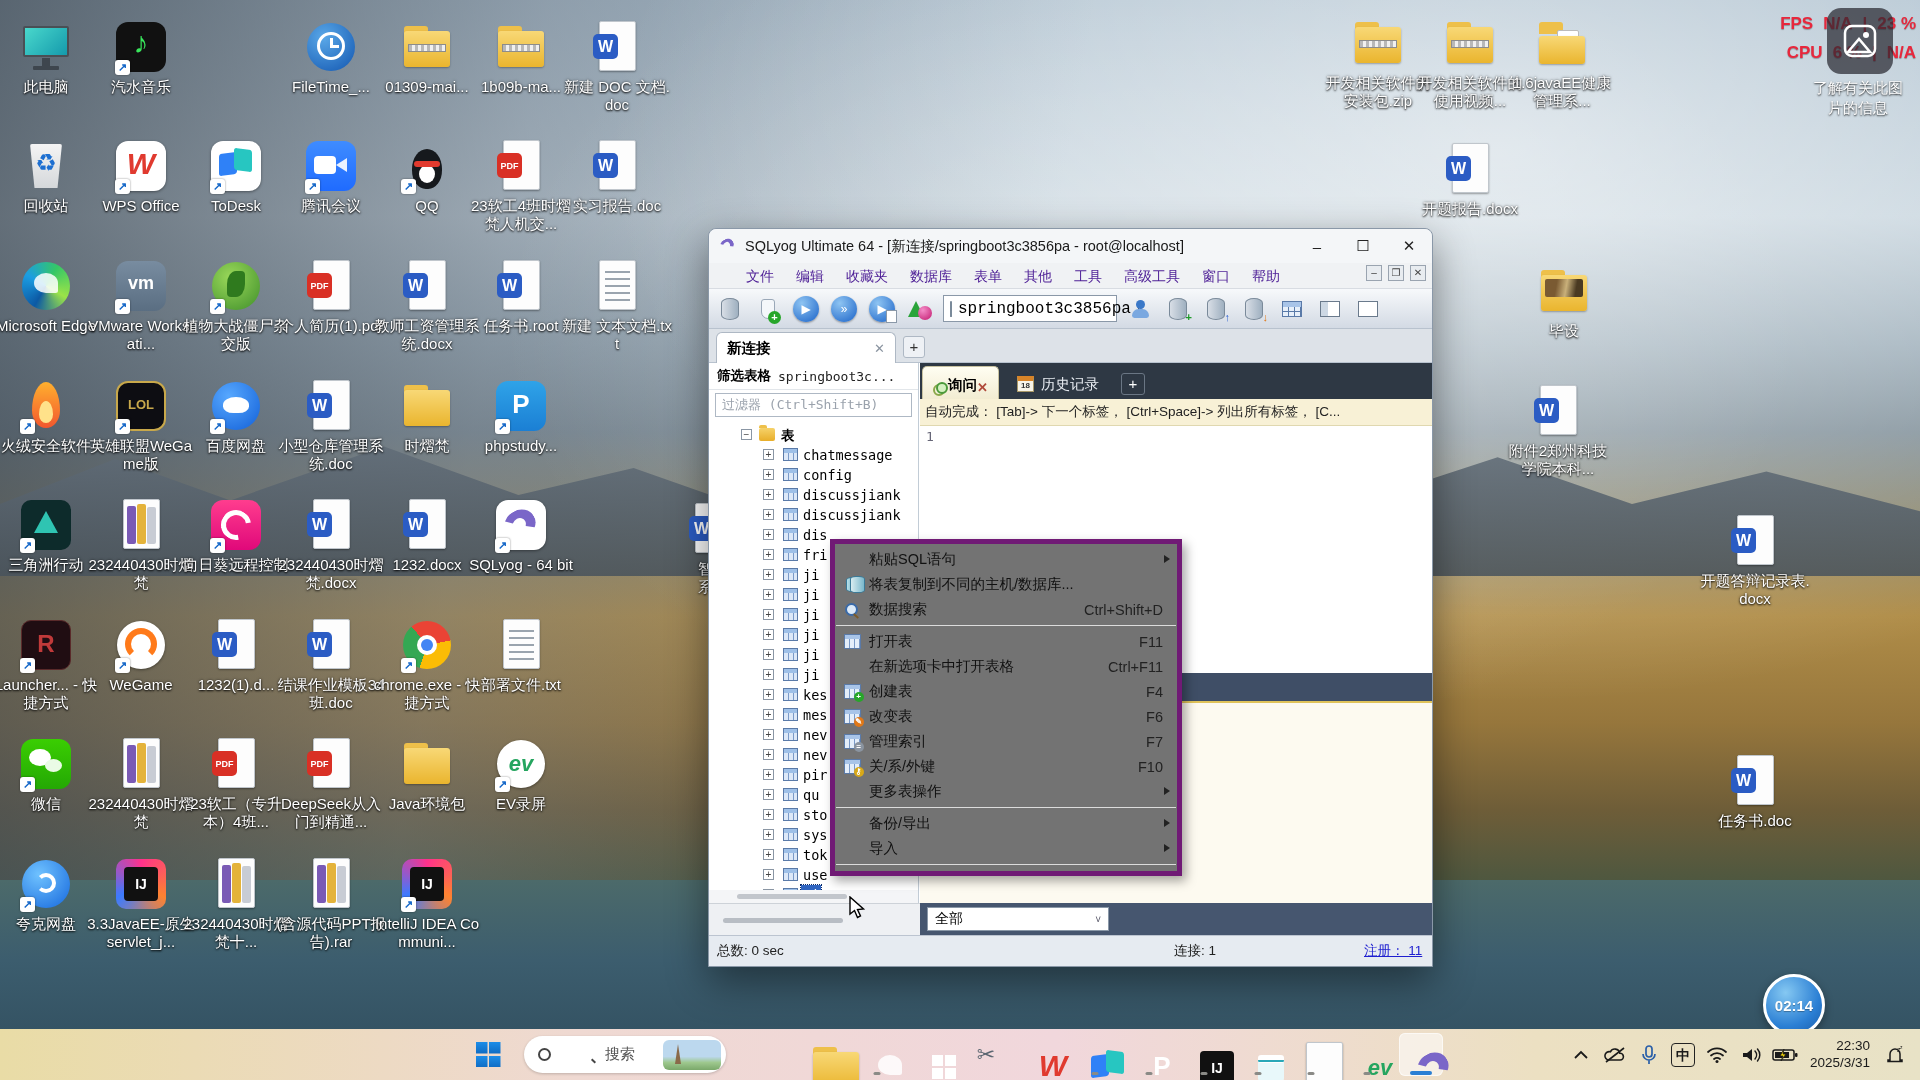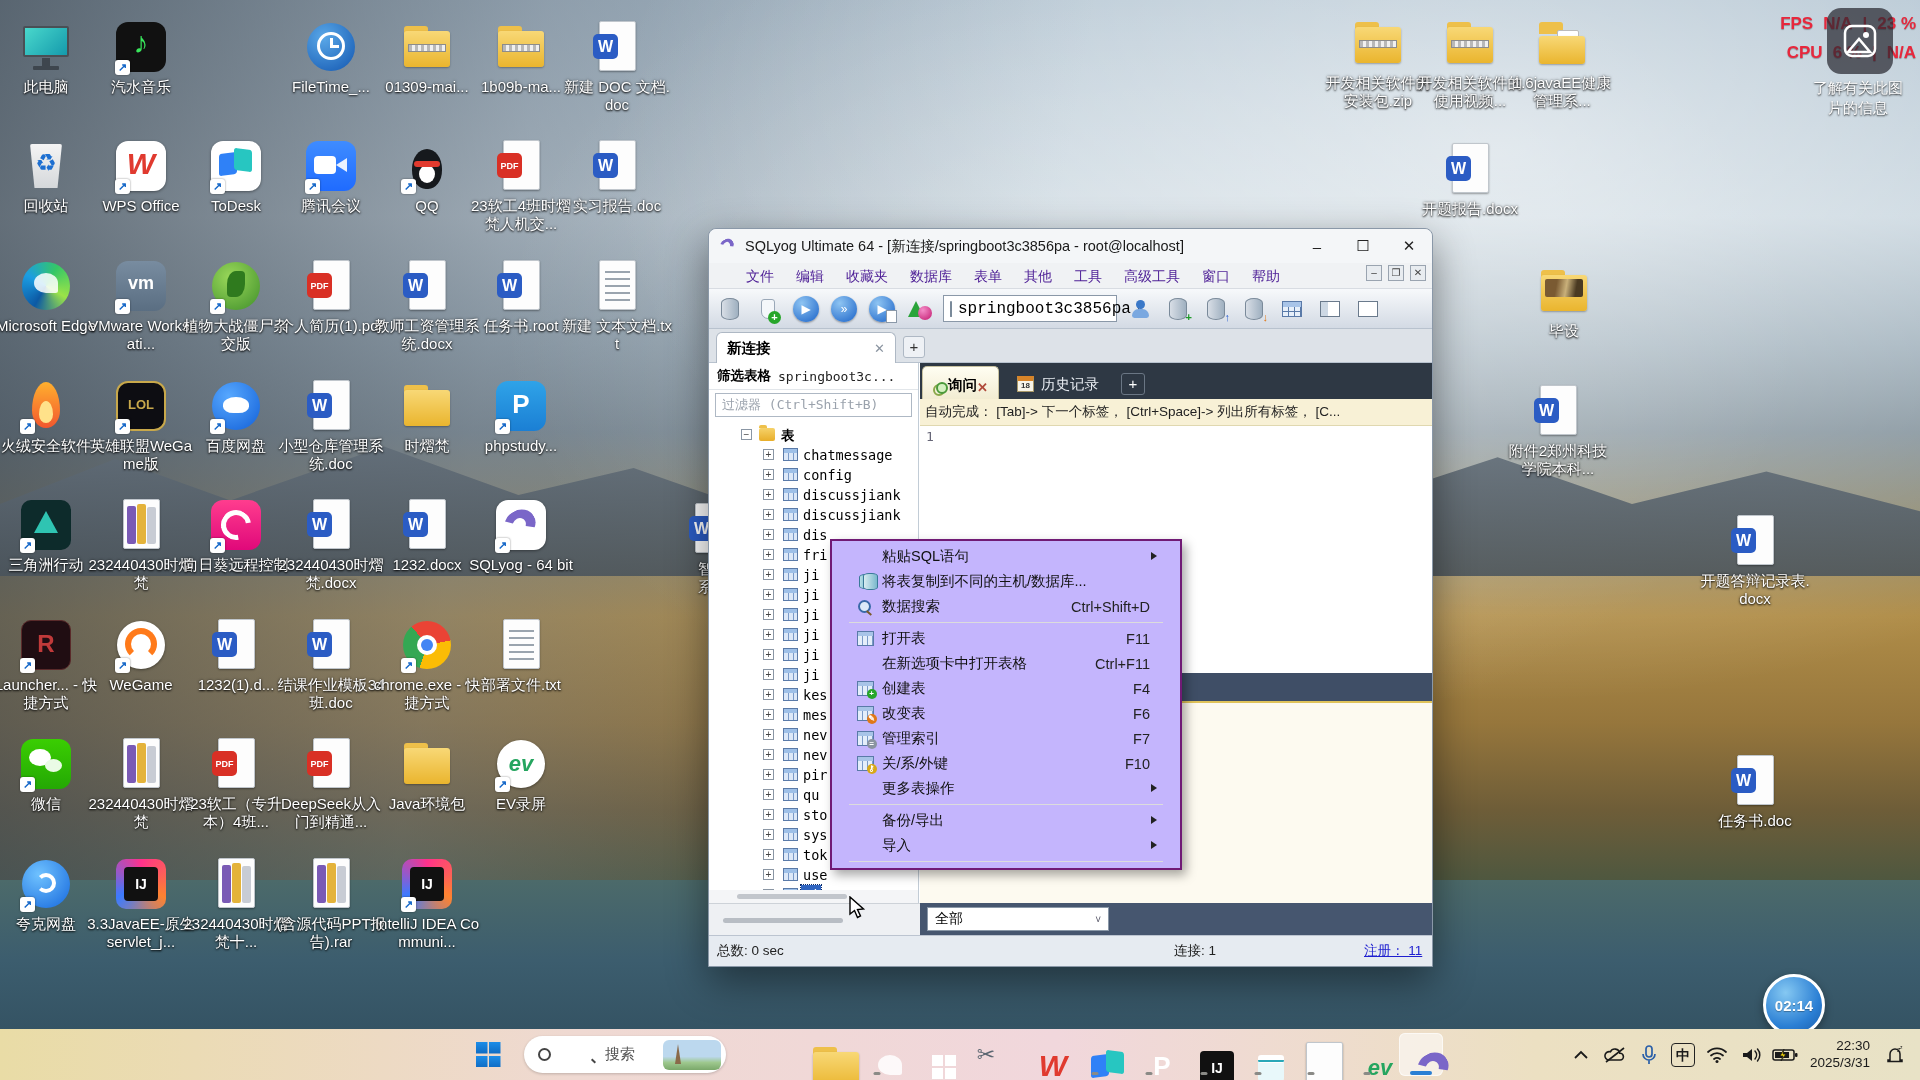--- a/index.html
+++ b/index.html
@@ -214,22 +214,22 @@
     display:flex;align-items:center;padding:0 7px;font-size:14px}
   #allcombo span{flex:1}
   #allcombo b{color:#556;font-size:10px;font-weight:normal}
   #statusbar{position:absolute;left:0;bottom:0;right:0;height:31px;background:#e6ebf1;border-top:1px solid #bcc4d0;
     display:flex;align-items:center;font-size:13.5px;color:#222;border-radius:0}
   #statusbar .st1{margin-left:8px}
   #statusbar .st2{position:absolute;left:465px}
   #statusbar .st3{position:absolute;left:655px;color:#1f1fd0;text-decoration:underline}
 
   
-  #cmenu{position:absolute;left:830px;top:539px;width:352px;z-index:8;background:#c4b5fd;border:2px solid #701a75;
-    box-shadow:4px 5px 10px rgba(0,0,0,.35);padding:3px 16px}
+  #cmenu{position:absolute;left:830px;top:539px;width:352px;z-index:8;background:#737373;border:5px solid #701a75;
+    box-shadow:4px 5px 10px rgba(0,0,0,.35);padding:3px 0}
   .mitem{position:relative;height:25px;display:flex;align-items:center;font-size:14.5px;color:#111}
   .mitem .mic{width:34px;display:flex;align-items:center;justify-content:center}
   .mitem .mlabel{flex:1}
   .mitem .msc{margin-right:14px;color:#222}
   .mitem .marr{position:absolute;right:7px;top:8px;width:0;height:0;border-left:6px solid #222;border-top:4px solid transparent;border-bottom:4px solid transparent}
   .msep{height:1px;background:#dcdcdc;margin:3px 1px}
   .ic16{width:17px;height:15px;border:1px solid #5a7aa8;background:
     linear-gradient(#a8c4e8,#a8c4e8) 0 0/17px 4px no-repeat,
     repeating-linear-gradient(90deg,transparent 0 4px,#7a9ac8 4px 5px),#e4eefa;position:relative}
   .dot{position:absolute;right:-4px;bottom:-4px;width:10px;height:10px;border-radius:50%;color:#fff;font-size:8px;line-height:10px;text-align:center;font-weight:bold}

